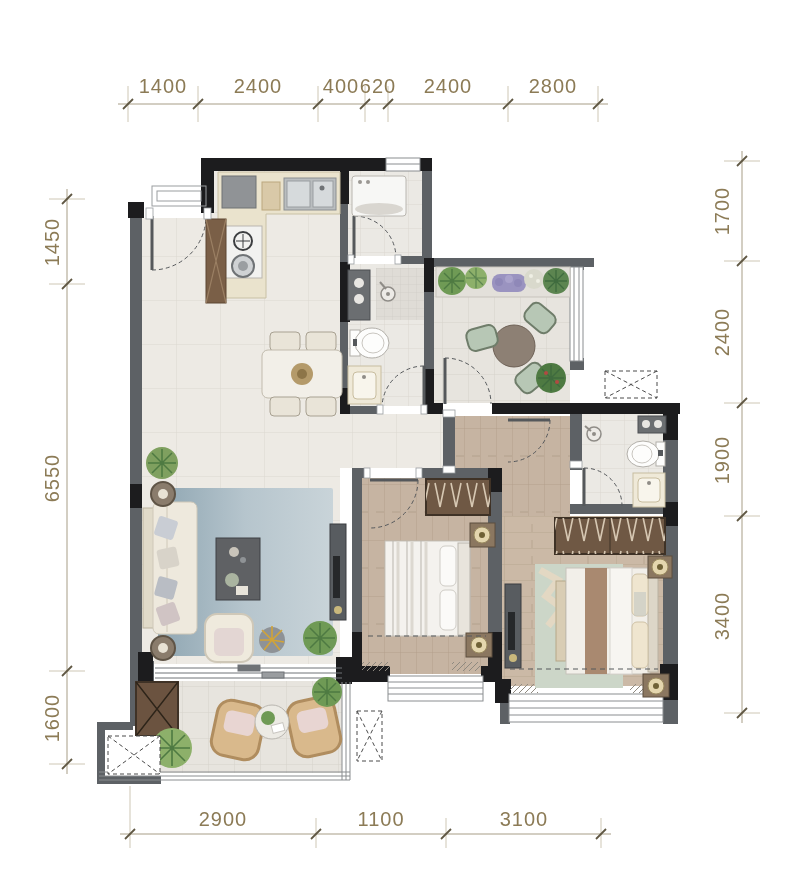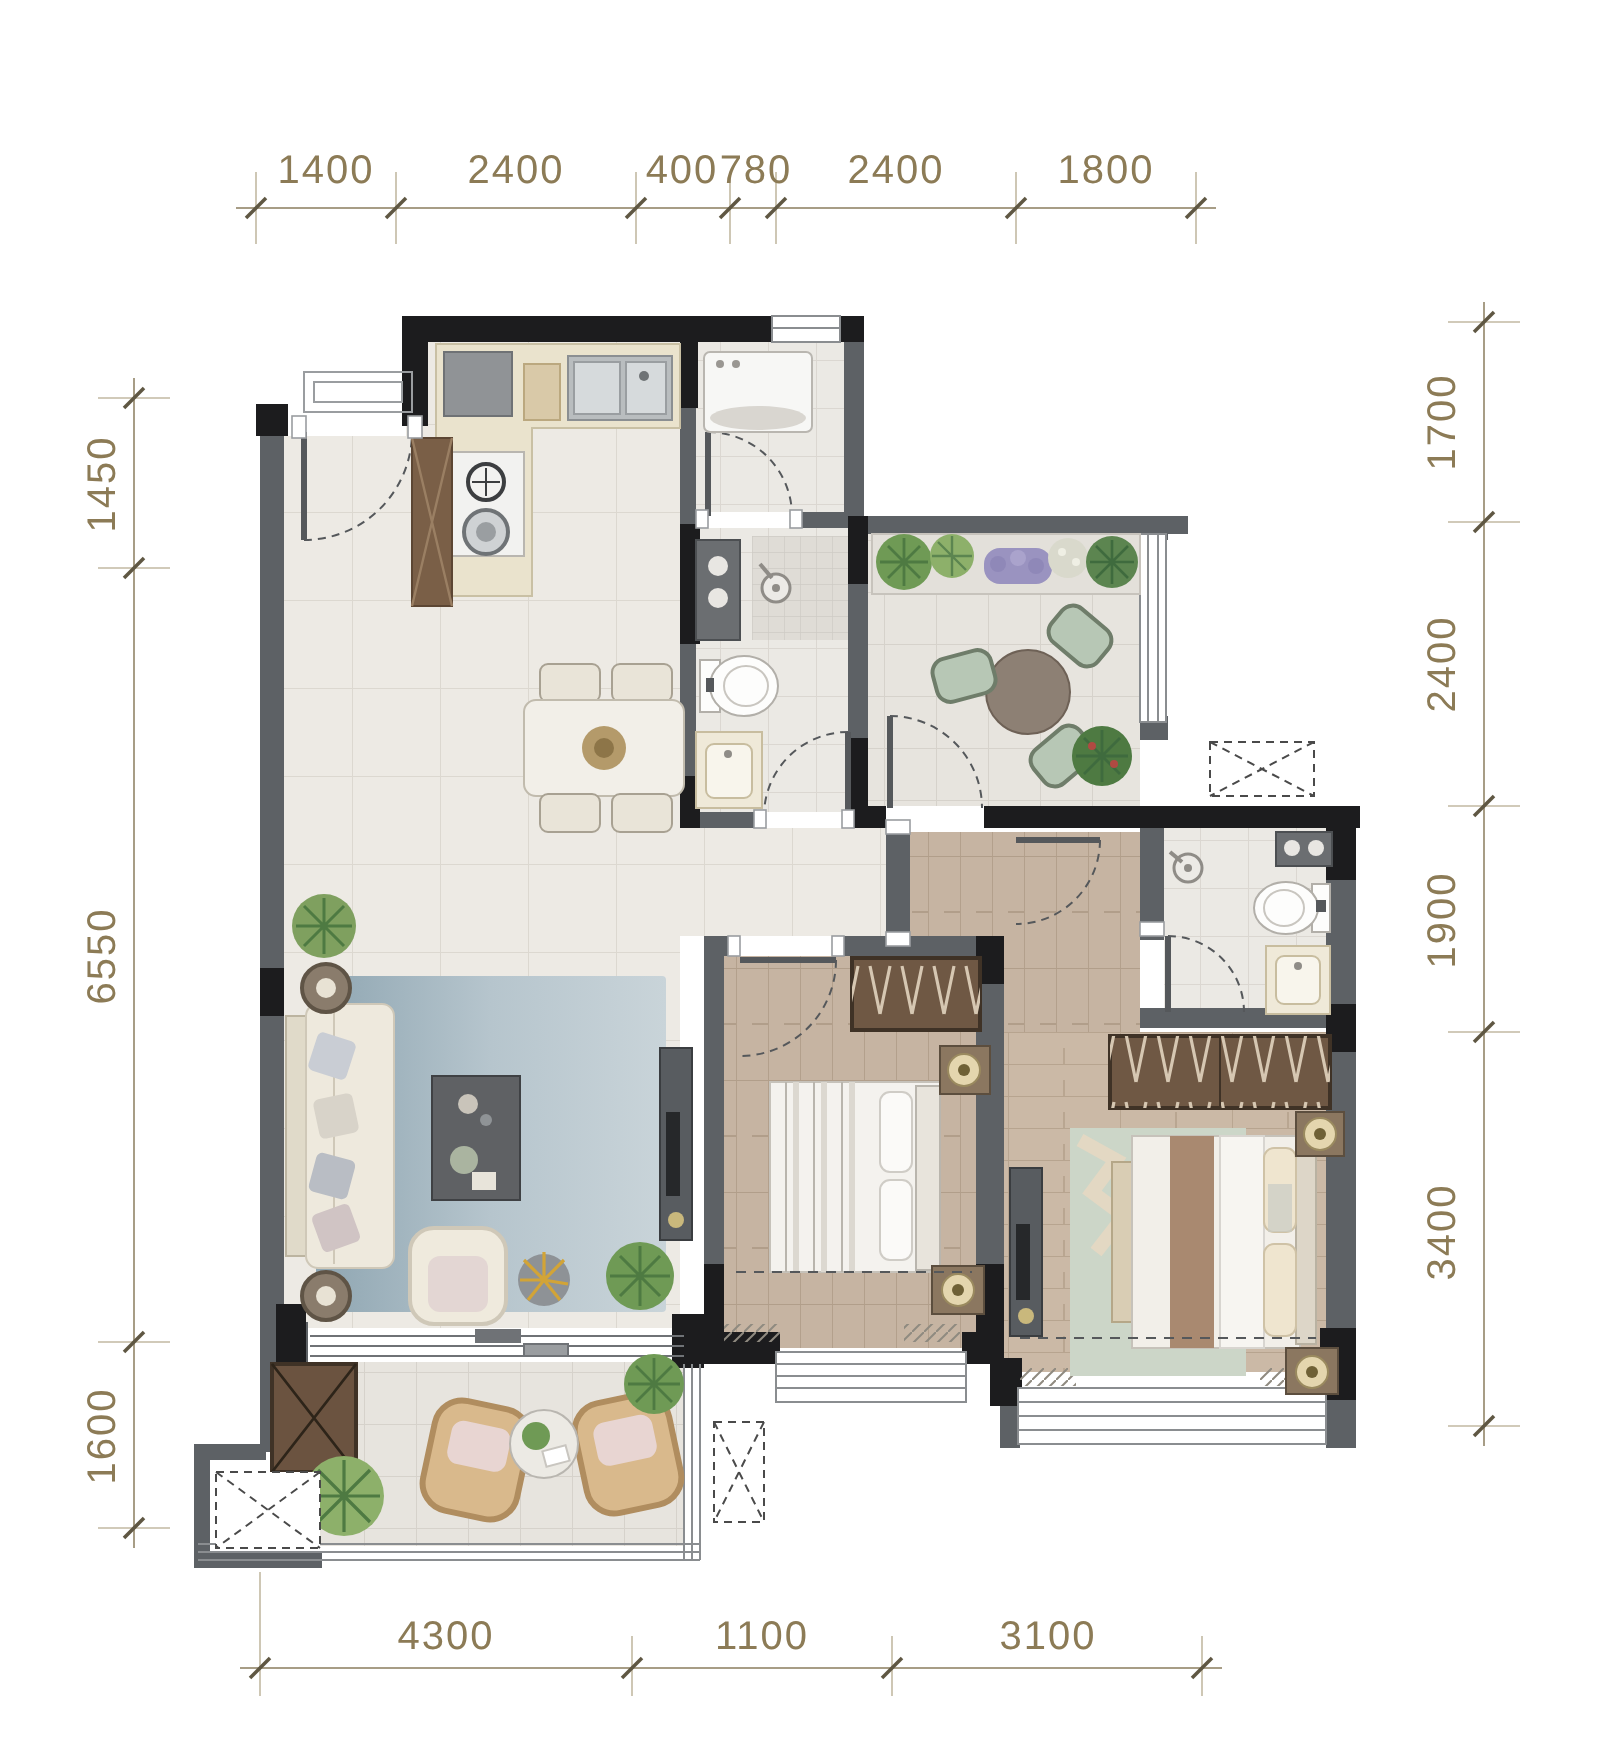--- a/index.html
+++ b/index.html
@@ -570,25 +570,25 @@
       <line x1="737" y1="372" x2="747" y2="362"></line>
           <line x1="737" y1="485" x2="747" y2="475"></line>
       <line x1="737" y1="682" x2="747" y2="672"></line>
     </g>
   </g>
 </svg>
 
 <span class="dim" style="left:163px;top:50px">1400</span>
 <span class="dim" style="left:258px;top:50px">2400</span>
 <span class="dim" style="left:341px;top:50px">400</span>
-<span class="dim" style="left:378px;top:50px">780</span>
+<span class="dim" style="left:378px;top:50px">620</span>
 <span class="dim" style="left:448px;top:50px">2400</span>
-<span class="dim" style="left:553px;top:50px">1800</span>
-
-<span class="dim" style="left:223px;top:783px">4300</span>
+<span class="dim" style="left:553px;top:50px">2800</span>
+
+<span class="dim" style="left:223px;top:783px">2900</span>
 <span class="dim" style="left:381px;top:783px">1100</span>
 <span class="dim" style="left:524px;top:783px">3100</span>
 
 <span class="dim v" style="left:52px;top:206px">1450</span>
 <span class="dim v" style="left:52px;top:442px">6550</span>
 <span class="dim v" style="left:52px;top:682px">1600</span>
 
 <span class="dim v" style="left:722px;top:175px">1700</span>
 <span class="dim v" style="left:722px;top:296px">2400</span>
 <span class="dim v" style="left:722px;top:424px">1900</span>

